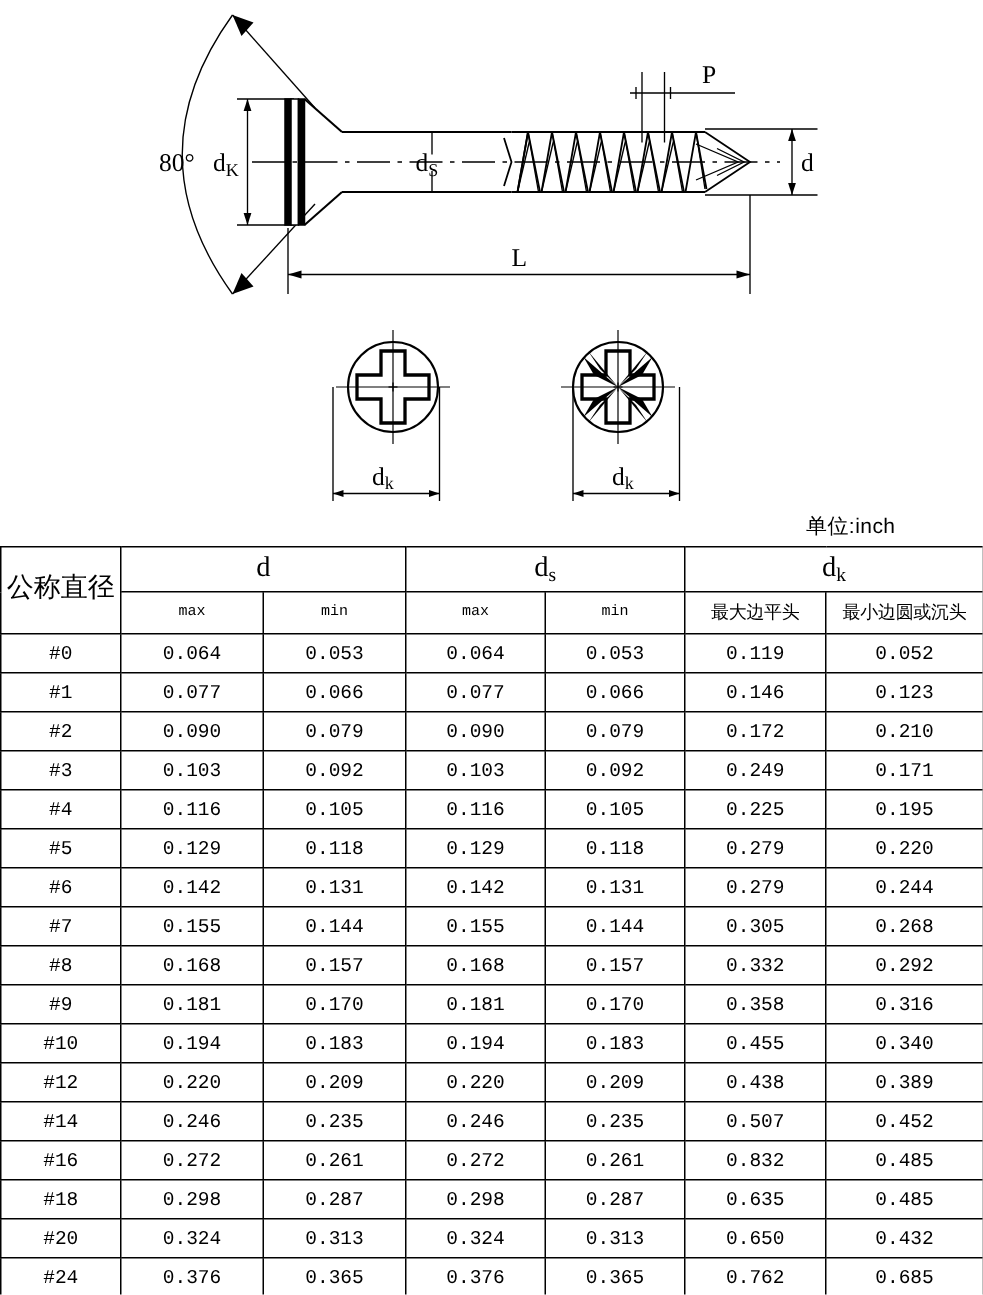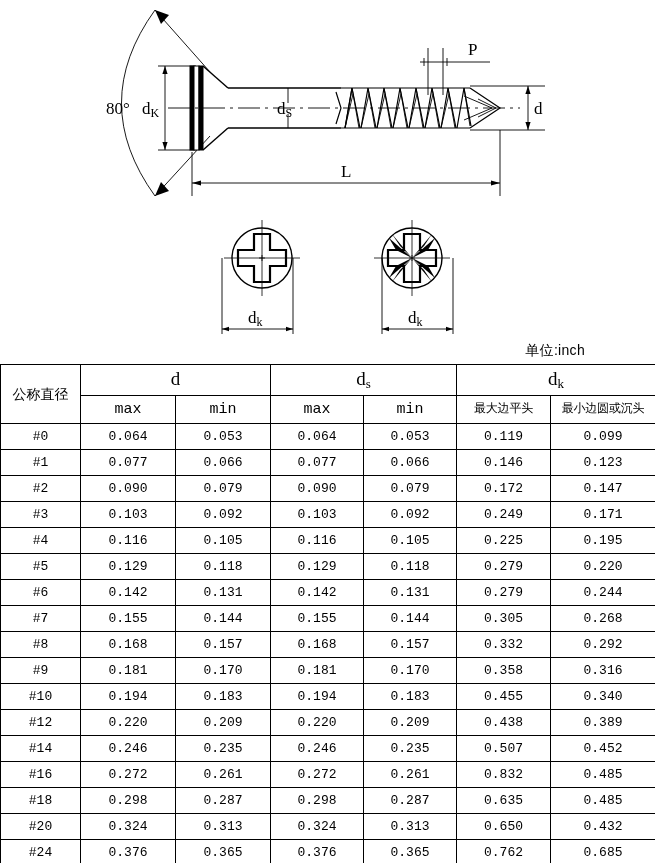--- a/index.html
+++ b/index.html
@@ -40,21 +40,21 @@
   }
   .lbl-sub {
     font-family: "Liberation Serif", "DejaVu Serif", serif;
     font-size: 12px;
     fill: #000;
   }
 
   
   #unit-note {
     position: absolute;
-    right: 70px;
+    right: 58px;
     top: 342px;
     font-family: "Liberation Sans", "DejaVu Sans", sans-serif;
     font-size: 14px;
     letter-spacing: 0.3px;
     white-space: nowrap;
   }
 
   
   #spec-table {
     position: absolute;
@@ -85,29 +85,29 @@
   #spec-table th.grp .sub {
     font-size: 13px;
     vertical-align: baseline;
     position: relative;
     top: 3px;
     letter-spacing: 0;
   }
   #spec-table th.sub-head {
     height: 27px;
     line-height: 27px;
-    font-size: 15px;
+    font-size: 10px;
   }
   #spec-table th.cjk,
   #spec-table td.cjk {
+    font-family: Liberation Mono, monospace;
+    font-size: 18px;
+  }
+  #spec-table th.cjk-sm {
     font-family: Liberation Sans, sans-serif;
-    font-size: 14px;
-  }
-  #spec-table th.cjk-sm {
-    font-family: Liberation Mono, monospace;
     font-size: 12px;
     letter-spacing: -0.2px;
   }
   #spec-table td.name {
     font-size: 13px;
   }
   .col-0 { width: 80px; }
   .col-1 { width: 95px; }
   .col-2 { width: 95px; }
   .col-3 { width: 93px; }
@@ -358,39 +358,39 @@
     </thead>
     <tbody id="table-body">
 
     <tr>
           <td class="name">#0</td>
           <td>0.064</td>
           <td>0.053</td>
           <td>0.064</td>
           <td>0.053</td>
           <td>0.119</td>
-          <td>0.099</td>
+          <td>0.052</td>
         </tr>
         <tr>
           <td class="name">#1</td>
           <td>0.077</td>
           <td>0.066</td>
           <td>0.077</td>
           <td>0.066</td>
           <td>0.146</td>
           <td>0.123</td>
         </tr>
         <tr>
           <td class="name">#2</td>
           <td>0.090</td>
           <td>0.079</td>
           <td>0.090</td>
           <td>0.079</td>
           <td>0.172</td>
-          <td>0.147</td>
+          <td>0.210</td>
         </tr>
         <tr>
           <td class="name">#3</td>
           <td>0.103</td>
           <td>0.092</td>
           <td>0.103</td>
           <td>0.092</td>
           <td>0.249</td>
           <td>0.171</td>
         </tr>

